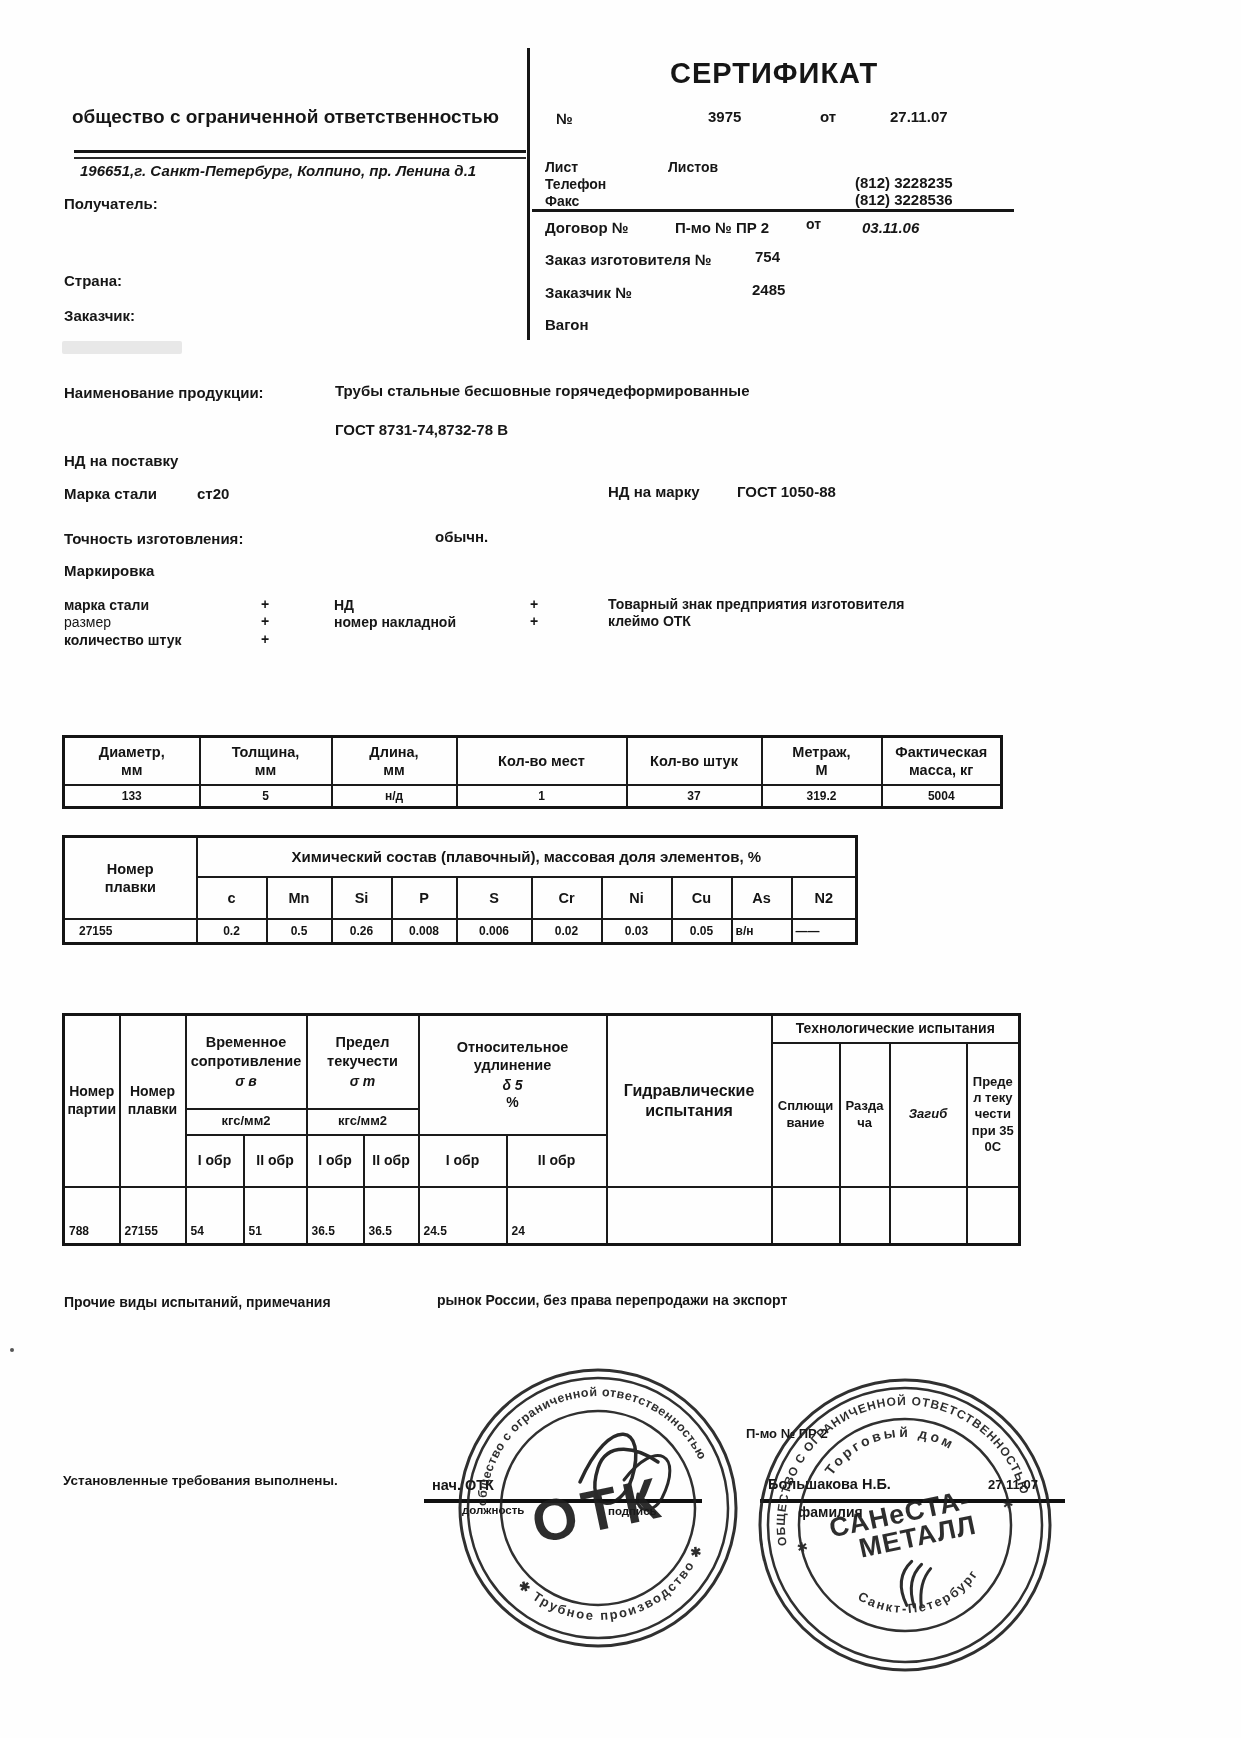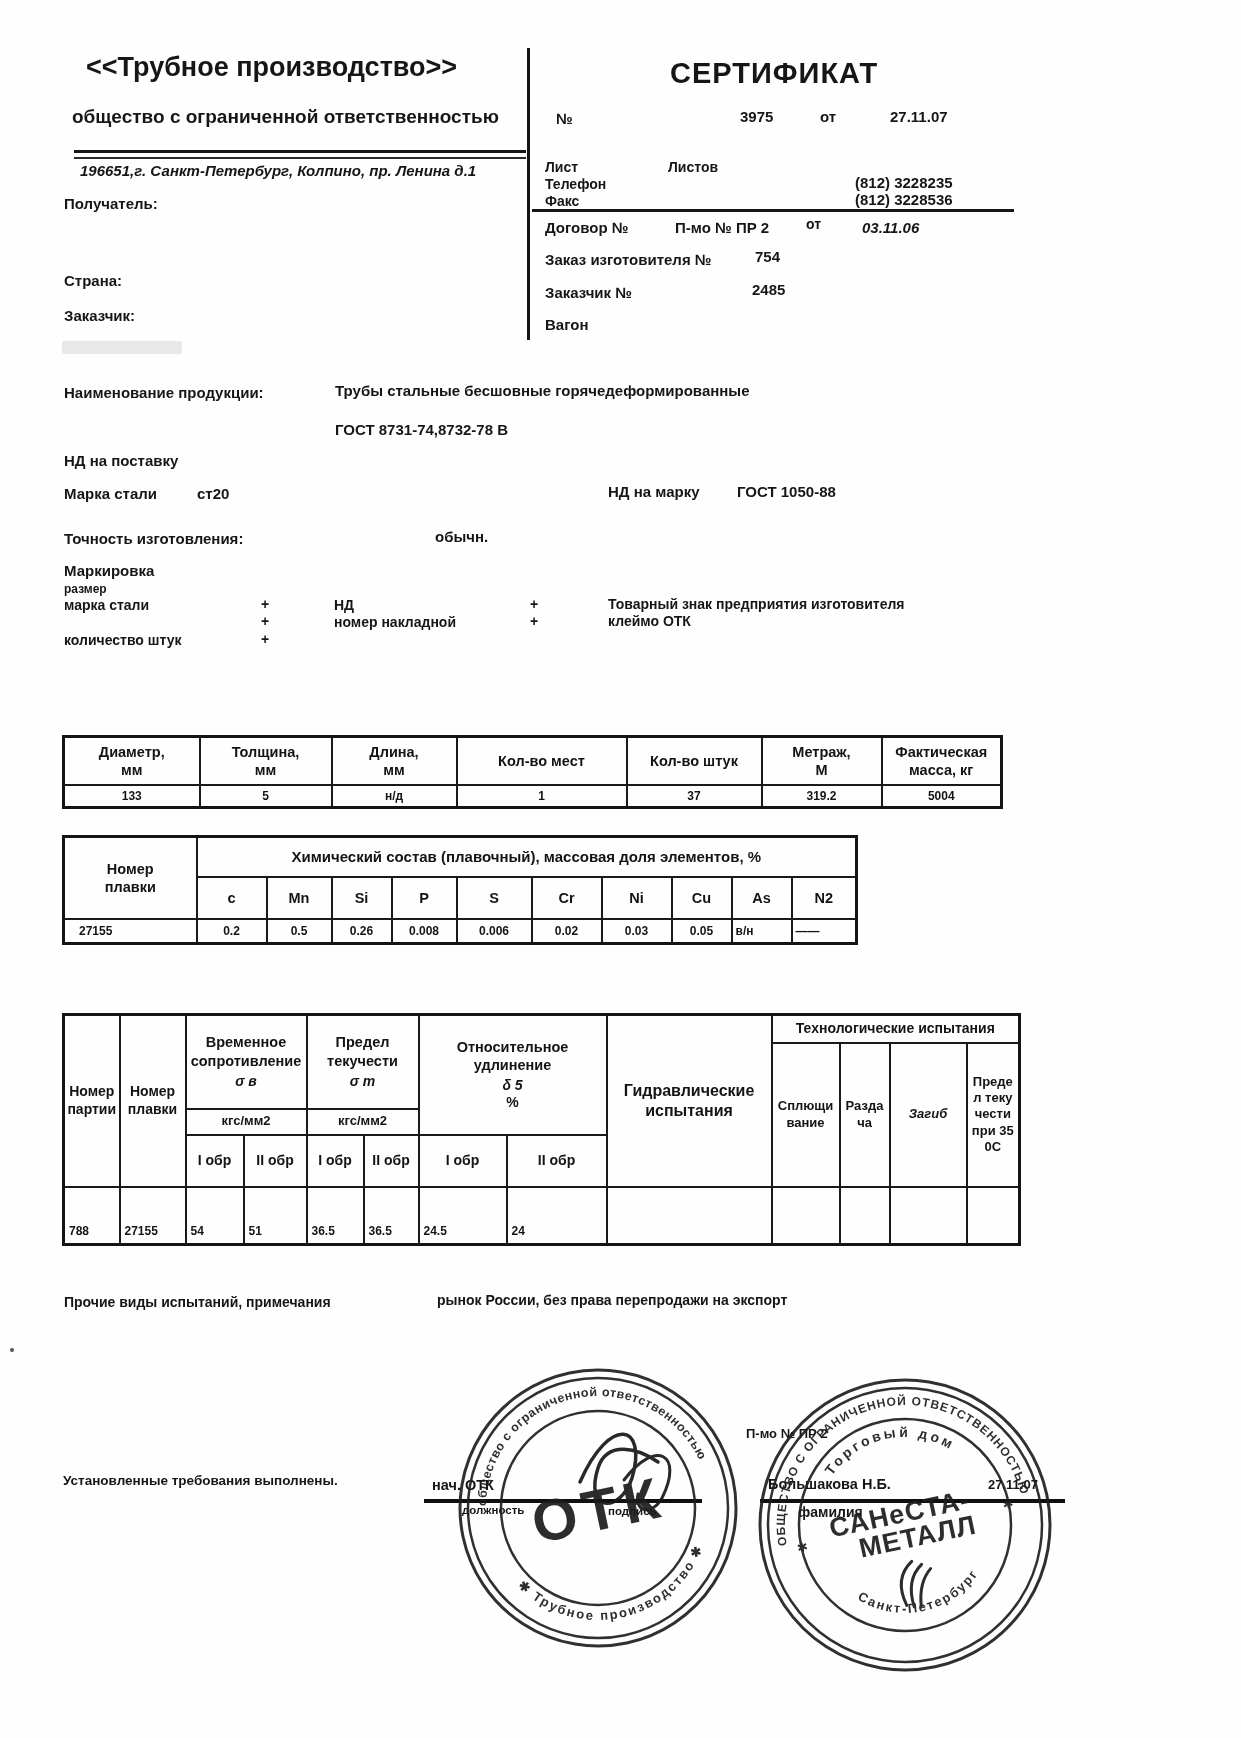--- a/index.html
+++ b/index.html
@@ -25,34 +25,33 @@
   .smudge{position:absolute;background:#e8e8e8;border-radius:2px;}
   .dot{position:absolute;width:4px;height:4px;background:#555;border-radius:50%;}
   svg.stamp{position:absolute;overflow:visible;opacity:.92;}
   svg.stamp text{font-family:"Liberation Sans", sans-serif;fill:#1c1c1c;}
 </style>
 </head>
 <body>
 
 <div class="page">
 
-  <div class="abs b" style="left:86px;top:52px;font-size:27px;">&lt;&lt;Трубное производство&gt;&gt;</div>
   <div class="abs b" style="left:72px;top:106px;font-size:19px;">общество с ограниченной ответственностью</div>
   <div class="dblline" style="left:74px;top:150px;width:452px;"></div>
   <div class="abs b it" style="left:80px;top:162px;font-size:15px;">196651,г. Санкт-Петербург, Колпино, пр. Ленина д.1</div>
   <div class="vline" style="left:527px;top:48px;height:292px;"></div>
 
   <div class="abs b" style="left:64px;top:195px;font-size:15px;">Получатель:</div>
   <div class="abs b" style="left:64px;top:272px;font-size:15px;">Страна:</div>
   <div class="abs b" style="left:64px;top:307px;font-size:15px;">Заказчик:</div>
   <div class="smudge" style="left:62px;top:341px;width:120px;height:13px;"></div>
 
   <div class="abs" style="left:670px;top:57px;font-size:29px;font-weight:600;letter-spacing:1px;">СЕРТИФИКАТ</div>
   <div class="abs b" style="left:556px;top:110px;font-size:15px;">№</div>
-  <div class="abs b" style="left:708px;top:108px;font-size:15px;margin-left:32px;">3975</div>
+  <div class="abs b" style="left:708px;top:108px;font-size:15px;">3975</div>
   <div class="abs b" style="left:820px;top:108px;font-size:15px;">от</div>
   <div class="abs b" style="left:890px;top:108px;font-size:15px;">27.11.07</div>
 
   <div class="abs" style="left:545px;top:159px;font-size:14px;font-weight:600;">Лист</div>
   <div class="abs" style="left:668px;top:159px;font-size:14px;font-weight:600;">Листов</div>
   <div class="abs" style="left:545px;top:176px;font-size:14px;font-weight:600;">Телефон</div>
   <div class="abs b" style="left:855px;top:174px;font-size:15px;">(812) 3228235</div>
   <div class="abs" style="left:545px;top:193px;font-size:14px;font-weight:600;">Факс</div>
   <div class="abs b" style="left:855px;top:191px;font-size:15px;">(812) 3228536</div>
   <div class="hline" style="left:532px;top:209px;width:482px;"></div>
@@ -74,21 +73,21 @@
   <div class="abs b" style="left:64px;top:485px;font-size:15px;">Марка стали</div>
   <div class="abs b" style="left:197px;top:485px;font-size:15px;">ст20</div>
   <div class="abs b" style="left:608px;top:483px;font-size:15px;">НД на марку</div>
   <div class="abs b" style="left:737px;top:483px;font-size:15px;">ГОСТ 1050-88</div>
   <div class="abs b" style="left:64px;top:530px;font-size:15px;">Точность изготовления:</div>
   <div class="abs b" style="left:435px;top:528px;font-size:15px;">обычн.</div>
   <div class="abs b" style="left:64px;top:562px;font-size:15px;">Маркировка</div>
 
   <div class="abs" style="left:64px;top:597px;font-size:14px;font-weight:600;">марка стали</div>
   <div class="abs b" style="left:261px;top:596px;font-size:14px;">+</div>
-  <div class="abs" style="left:64px;top:582px;font-size:12px;font-weight:700;">размер</div>
+  <div class="abs" style="left:64px;top:614px;font-size:14px;font-weight:400;">размер</div>
   <div class="abs b" style="left:261px;top:613px;font-size:14px;">+</div>
   <div class="abs" style="left:64px;top:632px;font-size:14px;font-weight:600;">количество штук</div>
   <div class="abs b" style="left:261px;top:631px;font-size:14px;">+</div>
 
   <div class="abs" style="left:334px;top:597px;font-size:14px;font-weight:600;">НД</div>
   <div class="abs b" style="left:530px;top:596px;font-size:14px;">+</div>
   <div class="abs" style="left:334px;top:614px;font-size:14px;font-weight:600;">номер накладной</div>
   <div class="abs b" style="left:530px;top:613px;font-size:14px;">+</div>
 
   <div class="abs" style="left:608px;top:596px;font-size:14px;font-weight:600;">Товарный знак предприятия изготовителя</div>

